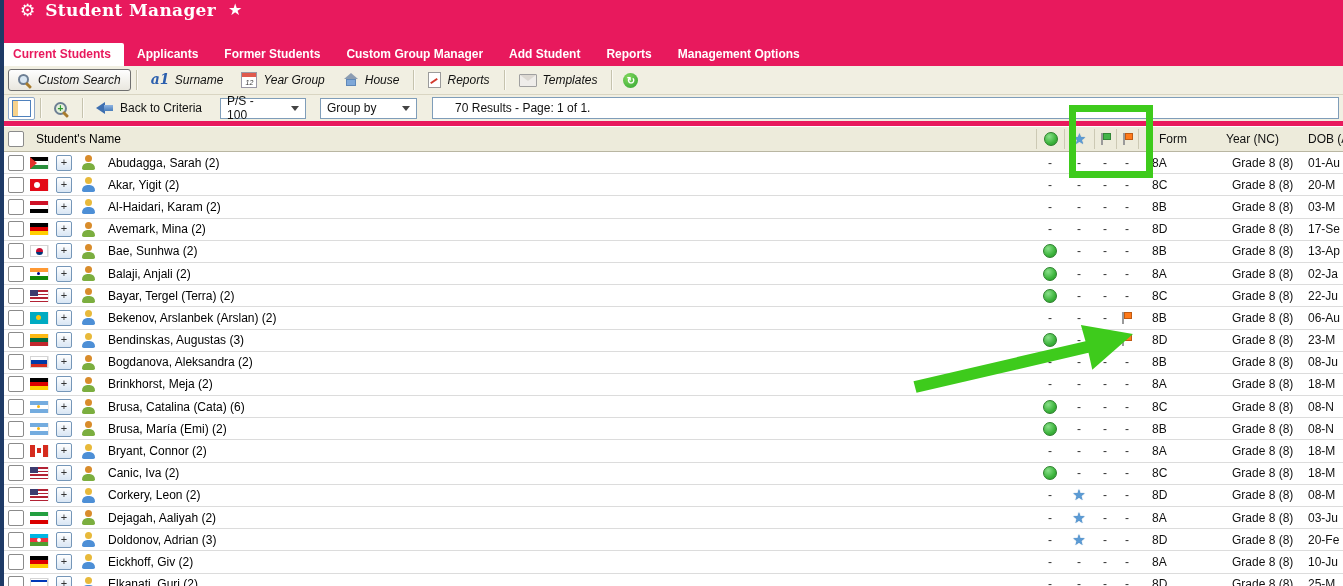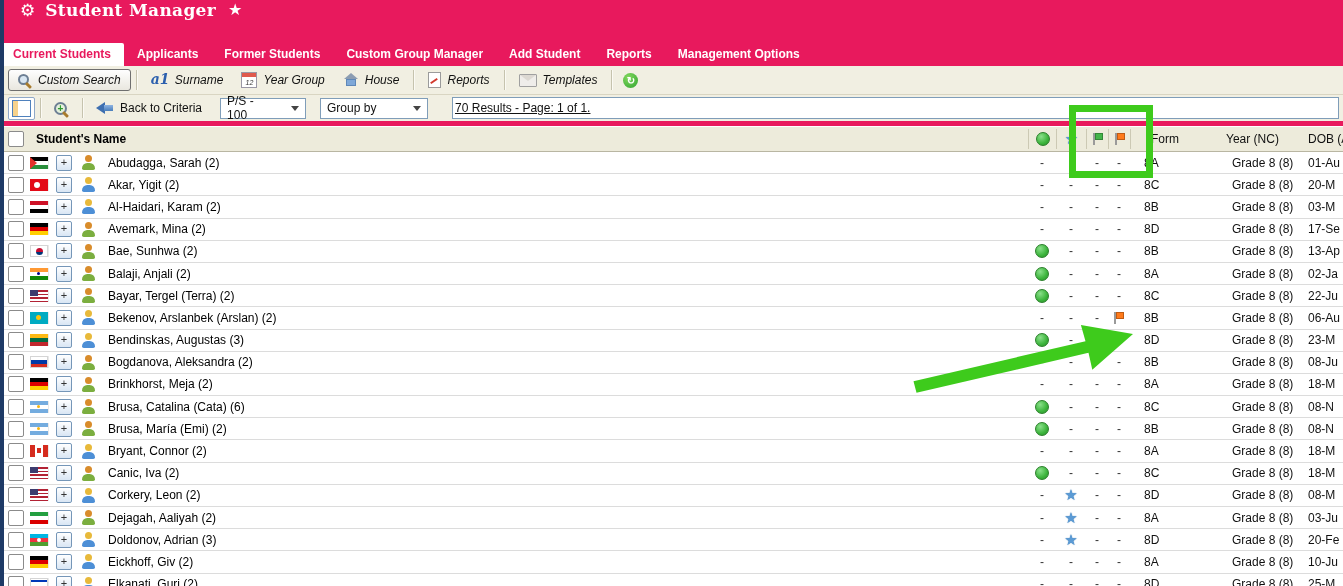--- a/index.html
+++ b/index.html
@@ -59,43 +59,43 @@
   .ico-back::after{content:"";position:absolute;left:8px;top:4px;width:9px;height:6px;background:linear-gradient(#8FB4E2,#4A7EBB);}
 
   .toolbar2{position:absolute;left:0;top:95px;width:100%;height:26px;background:#F1EFE2;
             display:flex;align-items:center;padding-left:8px;box-sizing:border-box;}
   .sq-btn{width:25px;height:21px;border:1px solid #8FA8C8;background:#fff;border-radius:2px;display:flex;align-items:center;justify-content:center;cursor:pointer;}
   .flat-btn{display:flex;align-items:center;gap:6px;padding:2px 8px;white-space:nowrap;cursor:pointer;}
   .select{height:21px;background:#fff;border:1px solid #7F9DB9;display:flex;align-items:center;
           padding:0 6px;box-sizing:border-box;position:relative;cursor:pointer;}
   .select .arrow{margin-left:auto;width:0;height:0;border-left:4px solid transparent;border-right:4px solid transparent;border-top:5px solid #444;}
   .sel-ps{width:86px;margin-left:10px;gap:32px;}
-  .sel-gb{width:108px;margin-left:14px;}
-  .results{height:20px;background:#fff;border:1px solid #7F9DB9;flex:1;margin-left:24px;margin-right:4px;
-           display:flex;align-items:center;padding-left:2px;white-space:nowrap;overflow:hidden;text-decoration:underline;}
+  .sel-gb{width:97px;margin-left:14px;}
+  .results{height:20px;background:#fff;border:1px solid #7F9DB9;flex:1;margin-left:15px;margin-right:4px;
+           display:flex;align-items:center;padding-left:22px;white-space:nowrap;overflow:hidden;}
 
   .pink-strip{position:absolute;left:0;top:121px;width:100%;height:5px;background:#E8195D;}
 
   
   .thead{position:absolute;left:0;top:126px;width:100%;height:26px;background:#EDEBDB;
          border-top:1px solid #FFFFFF;border-bottom:1px solid #B9B6A2;display:flex;align-items:center;box-sizing:border-box;}
   .tbody{position:absolute;left:0;top:152px;width:100%;height:434px;overflow:hidden;background:#fff;}
   .trow{display:flex;align-items:center;height:22.2px;border-bottom:1px solid #DCDCDC;box-sizing:border-box;background:#fff;}
   .cell{display:flex;align-items:center;box-sizing:border-box;overflow:hidden;white-space:nowrap;}
   .c-cb{width:30px;padding-left:8px;}
   .c-flag{width:26px;}
   .c-exp{width:22px;}
   .c-person{width:26px;}
   .c-name{flex:1;padding-left:4px;color:#000;}
   .c-s{justify-content:center;}
   .s1{width:28px;}.s2{width:30px;}.s3{width:22px;}.s4{width:22px;}
   .c-form{width:80px;padding-left:14px;}
-  .c-year{width:86px;padding-left:14px;margin-left:8px;}
+  .c-year{width:86px;padding-left:14px;}
   .c-dob{width:39px;padding-left:4px;}
-  .thead .c-name{padding-left:6px;font-weight:bold;}
+  .thead .c-name{padding-left:6px;}
   .thead .c-form{padding-left:20px;}
   .thead .c-year{padding-left:8px;}
   .thead .c-s,.thead .c-form{border-left:1px solid #CCC9B4;height:20px;}
   .cb{width:14px;height:14px;background:#fff;border:1px solid #8B8B8B;border-radius:2px;display:inline-block;cursor:pointer;}
   .expand{width:14px;height:14px;border:1px solid #7596B8;border-radius:2px;background:linear-gradient(#fff,#D9E6F4);
           font-size:11px;line-height:12px;text-align:center;color:#333;cursor:pointer;}
   .dash{color:#333;}
 
   
   .person{position:relative;width:16px;height:15px;display:inline-block;margin-left:2px;}

